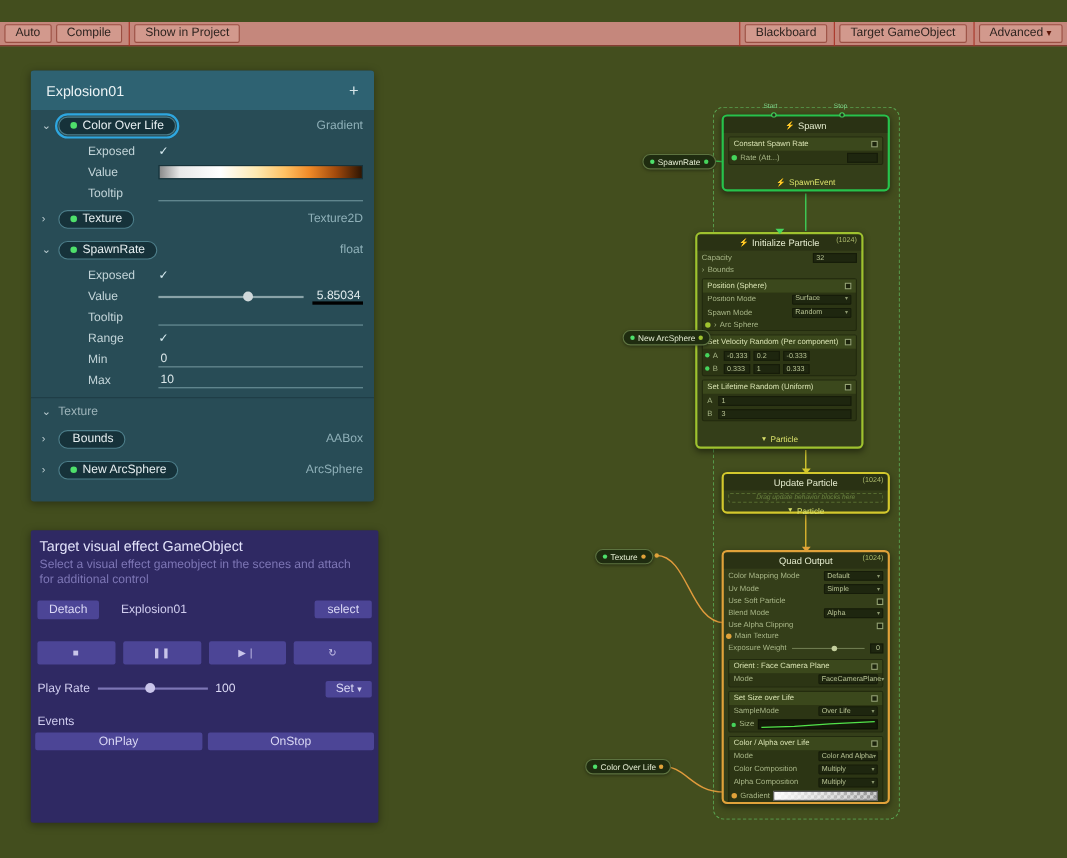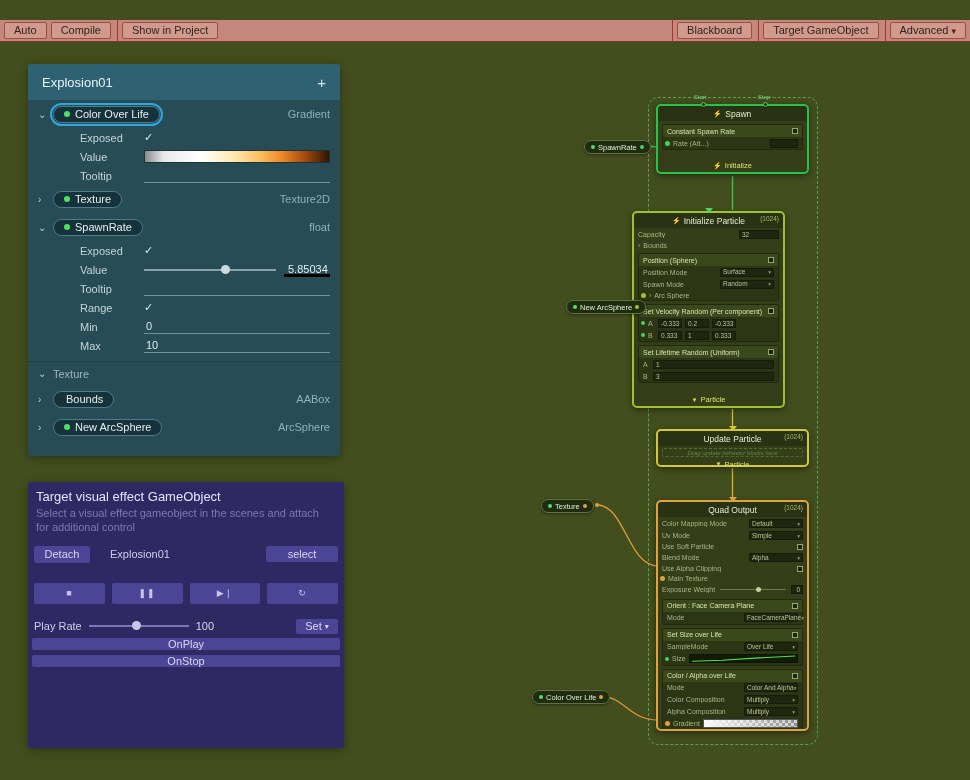--- a/index.html
+++ b/index.html
@@ -51,32 +51,32 @@
 
   
   .target{position:absolute;left:28px;top:482px;width:316px;height:266px;background:#2f2963;
     border-radius:2px;color:#d8d6f2;font-size:11px;box-shadow:0 2px 8px rgba(0,0,0,.35);}
   .tg-title{font-size:13px;color:#e3e3fb;padding:7px 8px 1px;}
   .tg-sub{color:#7d76b5;padding:1px 8px;line-height:1.3;width:300px;}
   .tg-attach{display:flex;align-items:center;gap:20px;margin:10px 6px 0;}
   .pbtn{background:#4c4596;border:0;border-radius:2px;color:#d9d7f4;text-align:center;
     font-size:11px;display:flex;align-items:center;justify-content:center;}
   .b-detach{width:56px;height:17px;}
-  .b-select{width:72px;height:16px;margin-left:auto;}
+  .b-select{width:52px;height:16px;margin-left:auto;}
   .tg-name{color:#cfccee;}
   .tg-transport{display:flex;gap:7px;margin:20px 6px 0;}
   .tbt{flex:1;height:21px;font-size:9px;color:#c9c5ea;letter-spacing:1px;}
   .tg-rate{display:flex;align-items:center;gap:7px;margin:15px 6px 0;}
   .tg-rate .lbl{flex:none;color:#cfccee;}
   .tslider{flex:0 0 100px;height:2px;background:#7d76b5;position:relative;}
   .tslider .thumb{position:absolute;top:-4px;left:43%;width:9px;height:9px;border-radius:50%;background:#c9c5ea;}
   .tg-rateval{width:34px;color:#dcdaf6;}
   .b-set{width:42px;height:15px;margin-left:auto;gap:3px;}
   .tg-events-label{margin:16px 6px 0;color:#cfccee;}
-  .tg-events{display:flex;gap:5px;margin:4px 4px 0;flex-direction:column;}
+  .tg-events{display:flex;gap:5px;margin:4px 4px 0;}
   .ebtn{flex:1;height:16px;}
 
   
   .sysborder{position:absolute;left:648px;top:97px;width:170px;height:648px;
     border:1px dashed rgba(96,190,96,.75);border-radius:10px;}
   .edges{position:absolute;left:0;top:0;pointer-events:none;}
 
   .node{position:absolute;width:153px;background:#343e19;border-radius:5px;display:flex;flex-direction:column;
     box-shadow:0 2px 6px rgba(0,0,0,.45);font-size:7px;color:#aeba8c;}
   .node.spawn{border:2px solid #27c24c;height:70px;}
@@ -186,21 +186,21 @@
           </div>
         <div class="nrow">
           <span class="pdot green"></span>
           <span class="nlabel">Rate (Att...)</span>
           <span class="nfield w28"></span>
         </div>
       </div>
     </div>
     <div class="n-footer">
       <span class="n-icon">⚡</span>
-      <span>Initialize</span>
+      <span>SpawnEvent</span>
     </div>
   </div>
 
   <div class="pill-node" style="left:584px;top:140px;">
     <span class="gdot"></span>
     <span>SpawnRate</span>
     <span class="pport green"></span>
   </div>
 
   <div class="node init" style="left:632px;top:211px;">
@@ -544,19 +544,20 @@
       <span class="lbl">Play Rate</span>
       <span class="tslider">
           <span class="thumb"></span>
         </span>
       <span class="tg-rateval">100</span>
       <div class="pbtn b-set">
         <span>Set</span>
           <span style="font-size:8px;">▾</span>
       </div>
     </div>
+    <div class="tg-events-label">Events</div>
     <div class="tg-events">
       <div class="pbtn ebtn">OnPlay</div>
       <div class="pbtn ebtn">OnStop</div>
     </div>
   </div>
 
 </div>
 
 </body></html>

